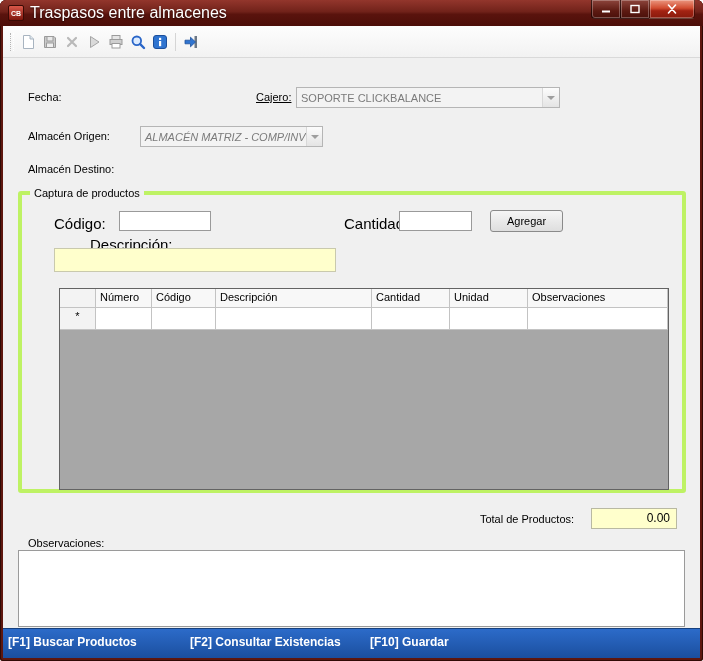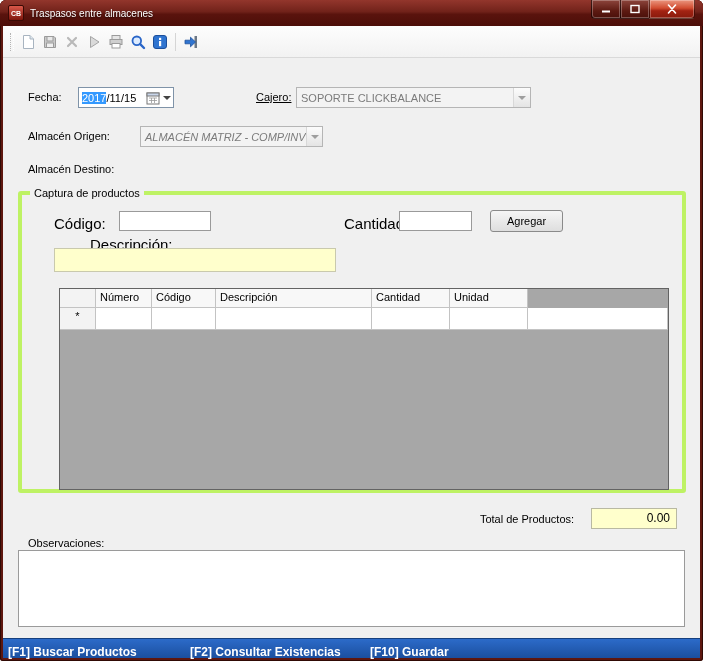--- a/index.html
+++ b/index.html
@@ -10,21 +10,21 @@
             box-shadow:0 0 0 1px #300a05 inset; }
 
   
   .titlebar { position:absolute; top:0; left:0; width:703px; height:26px;
               background:linear-gradient(#93362c 0%, #71221a 45%, #5a130d 55%, #4c0e09 100%);
               display:flex; align-items:center; gap:6px; padding:0 8px; }
   .app-icon { width:16px; height:16px; border-radius:2px; flex:0 0 auto;
               background:linear-gradient(#da584a,#7d150c); border:1px solid #3a0a04;
               color:#fff; font-size:7px; font-weight:bold;
               display:flex; align-items:center; justify-content:center; }
-  .title-text { color:#fff; font-size:10px; text-shadow:0 1px 2px rgba(0,0,0,.7); }
+  .title-text { color:#fff; font-size:16px; text-shadow:0 1px 2px rgba(0,0,0,.7); }
   .win-controls { position:absolute; top:0; right:8px; display:flex; }
   .win-btn { height:19px; border:1px solid rgba(0,0,0,.55); border-top:none;
              box-shadow:0 0 0 1px rgba(255,255,255,.28) inset;
              display:flex; align-items:center; justify-content:center;
              background:linear-gradient(#8d453c,#5d1a12 60%, #4a100a); cursor:default; }
   .win-btn.min { width:30px; border-radius:0 0 0 4px; }
   .win-btn.max { width:28px; border-left:none; border-right:none; }
   .win-btn.close { width:46px; border-radius:0 0 4px 0;
              background:linear-gradient(#eb967f,#d14c30 45%, #a32313 60%, #891a0c); }
 
@@ -88,21 +88,21 @@
   .grid-fill { flex:1; }
 
   .total-box { position:absolute; left:591px; top:508px; width:86px; height:21px;
                background:#ffffcc; border:1px solid #b9b9a2; font-size:12px;
                text-align:right; padding:2px 6px 0 0; }
   .obs { position:absolute; left:18px; top:550px; width:667px; height:77px;
          border:1px solid #9a9a9a; background:#fff; resize:none;
          font-family:inherit; font-size:11px; }
 
   
-  .statusbar { position:absolute; left:3px; bottom:3px; width:697px; height:20px;
+  .statusbar { position:absolute; left:3px; bottom:3px; width:697px; height:30px;
                background:linear-gradient(#2c6bc9,#1b4f9f); border-top:1px solid #16407e; }
   .sb-item { position:absolute; top:6px; color:#fff; font-weight:bold; font-size:12px; white-space:nowrap; }
 </style>
 </head>
 <body>
 
 <div class="window">
 
   <div class="titlebar">
     <div class="app-icon">CB</div>
@@ -176,34 +176,23 @@
     <div class="tsep"></div>
     <div class="tbtn">
       <svg width="16" height="16" viewBox="0 0 16 16">
         <rect x="11.5" y="2" width="2.5" height="12" fill="#6b7785"></rect>
         <path d="M2 6.2 H7.5 V3.2 L12.5 8 L7.5 12.8 V9.8 H2 Z" fill="#2f74d0" stroke="#1c4f9b" stroke-width="0.8"></path>
       </svg>
     </div>
   </div>
 
   <div class="lbl" style="left:28px; top:91px;">Fecha:</div>
-  <div class="datefield">
-    <span class="date-year">2017</span>
-      <span>/11/15</span>
-    <span class="date-spacer"></span>
-    <svg width="14" height="14" viewBox="0 0 14 14">
-      <rect x="1" y="2" width="12" height="11" fill="#fff" stroke="#777"></rect>
-      <rect x="1" y="2" width="12" height="3" fill="#c9d6ea" stroke="#777"></rect>
-      <path d="M3 7 H11 M3 9.5 H11 M5.5 7 V12 M8.5 7 V12" stroke="#999" stroke-width="0.8"></path>
-    </svg>
-    <span class="tri" style="margin-left:3px;"></span>
-  </div>
 
   <div class="lbl" style="left:256px; top:91px;text-decoration:underline;">Cajero:</div>
-  <div class="combo disabled" style="left:296px; top:87px; width:235px;">
+  <div class="combo disabled" style="left:296px; top:87px; width:264px;">
     <span>SOPORTE CLICKBALANCE</span>
     <span class="arrow-box">
         <span class="tri"></span>
       </span>
   </div>
 
   <div class="lbl" style="left:28px; top:130px;">Almacén Origen:</div>
   <div class="combo disabled" style="left:140px; top:126px; width:183px;font-style:italic;">
     <span>ALMACÉN MATRIZ - COMP/INV</span>
     <span class="arrow-box">
@@ -228,20 +217,21 @@
     <div class="desc-box"></div>
 
     <div class="grid">
       <div class="grid-head">
         <div class="gc sel"></div>
         <div class="gc c1">Número</div>
         <div class="gc c2">Código</div>
         <div class="gc c3">Descripción</div>
         <div class="gc c4">Cantidad</div>
         <div class="gc c5">Unidad</div>
+        <div class="gc c6">Observaciones</div>
       </div>
       <div class="grid-row">
         <div class="gc sel">*</div>
         <div class="gc c1"></div>
         <div class="gc c2"></div>
         <div class="gc c3"></div>
         <div class="gc c4"></div>
         <div class="gc c5"></div>
         <div class="gc c6"></div>
       </div>

